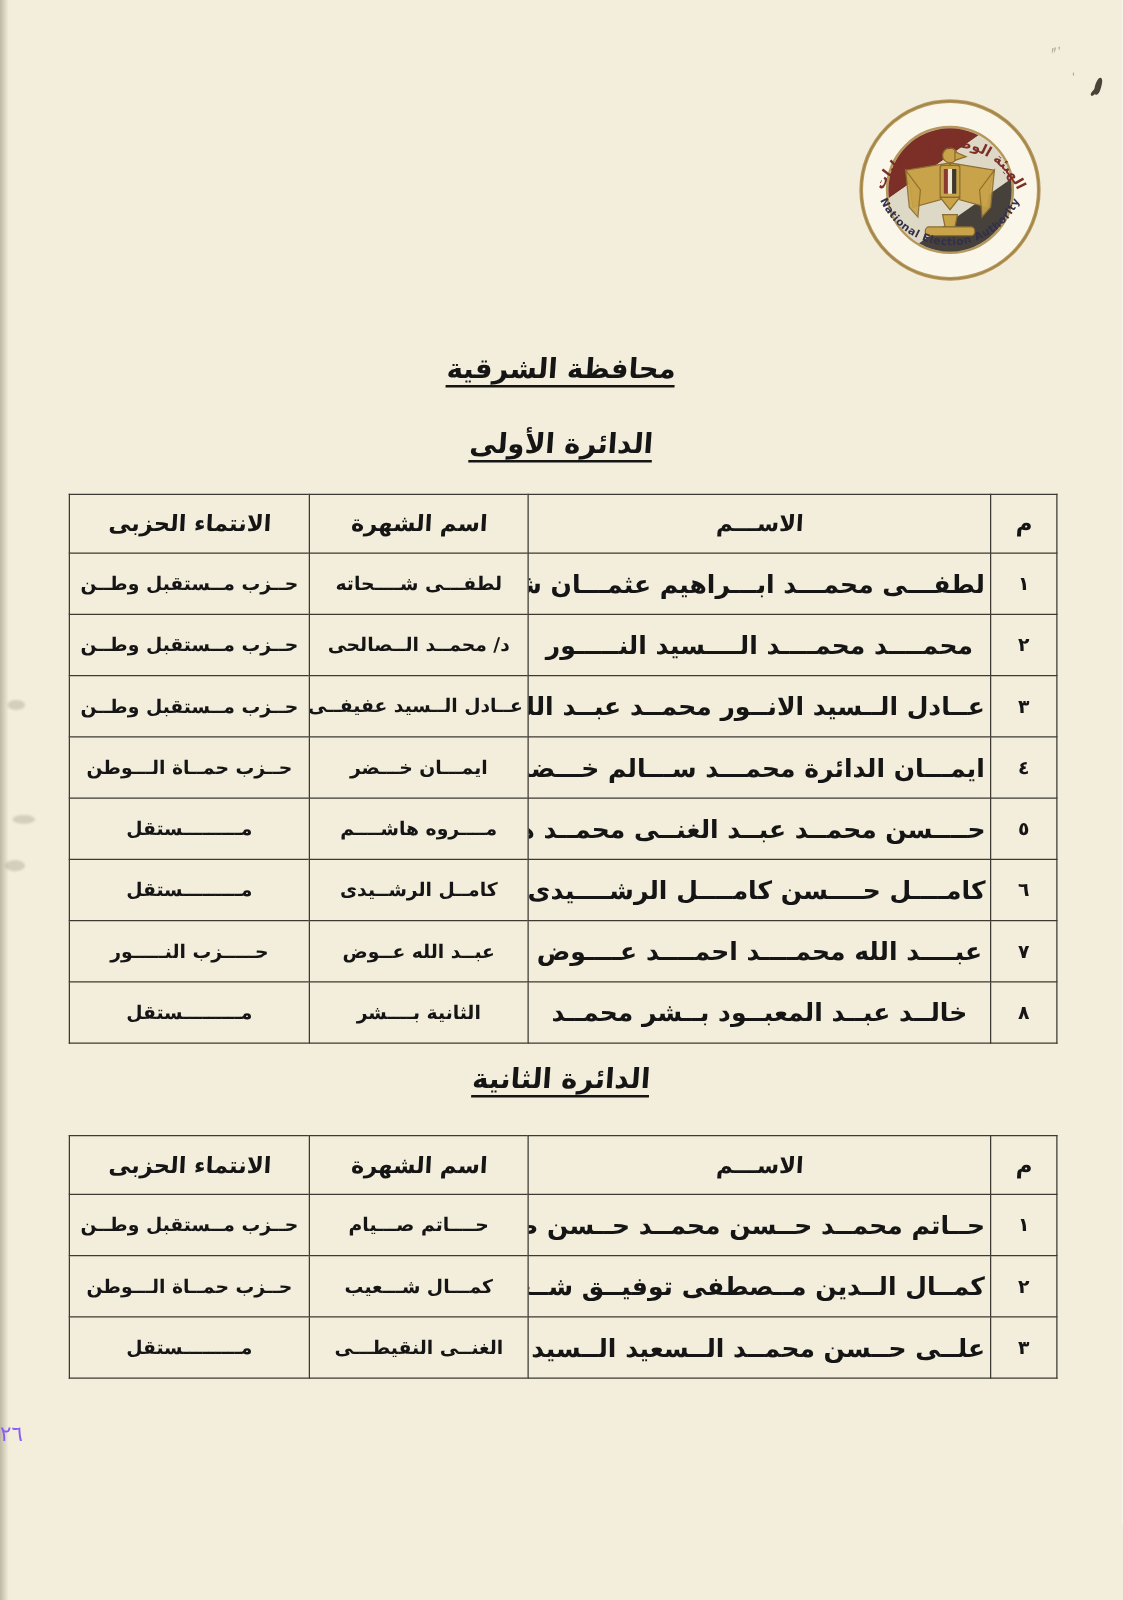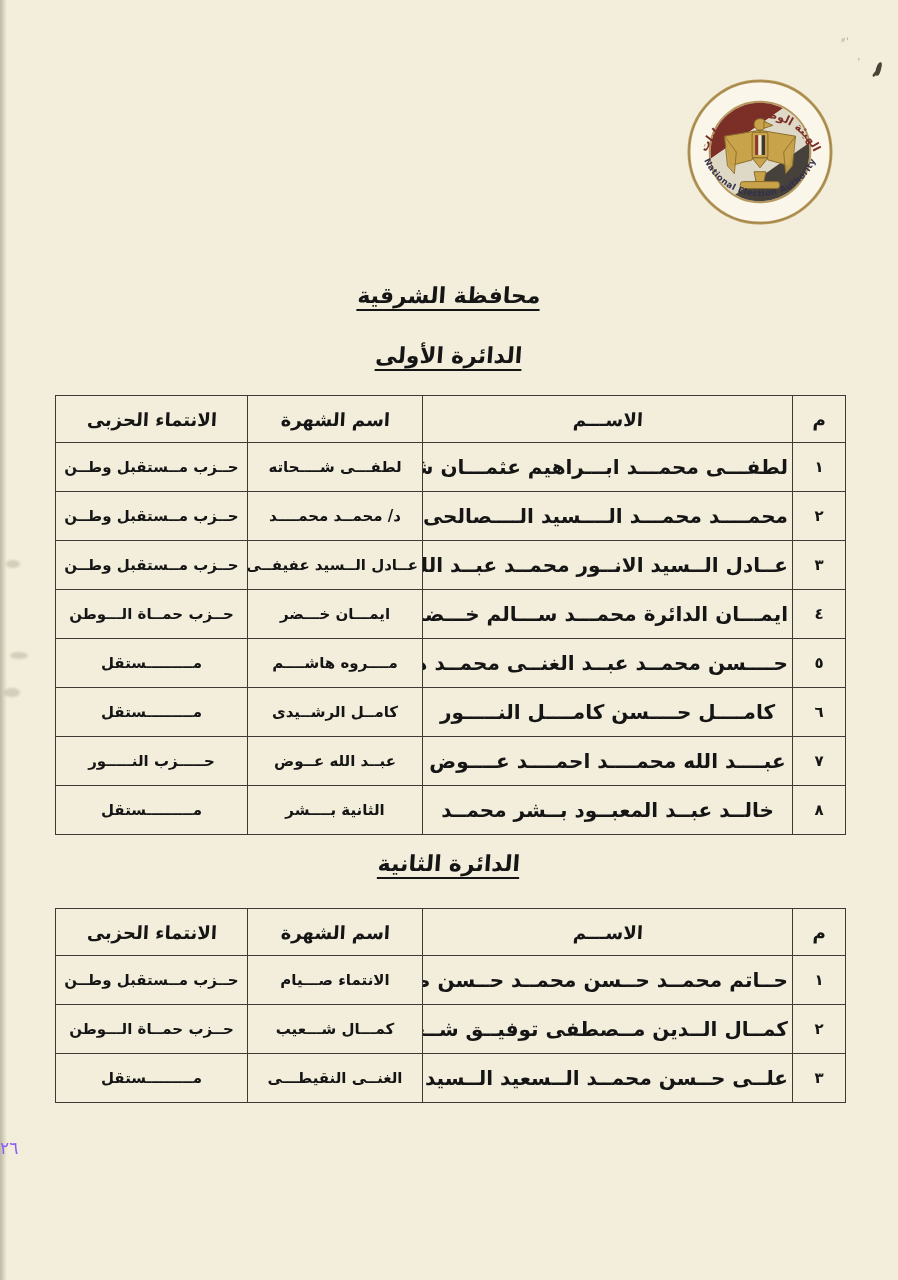--- a/index.html
+++ b/index.html
@@ -143,22 +143,22 @@
     </thead>
     <tbody>
         <tr>
           <td class="c-num">١</td>
           <td class="c-name">لطفـــى محمـــد ابـــراهيم عثمـــان شـــحاته</td>
           <td class="c-known">لطفـــى شــــحاته</td>
           <td class="c-party">حــزب مــستقبل وطــن</td>
         </tr>
         <tr>
           <td class="c-num">٢</td>
-          <td class="c-name">محمــــد محمـــد الــــسيد الــــصالحى</td>
-          <td class="c-known">د/ محمــد محمــــد</td>
+          <td class="c-name">محمــــد محمــــد الــــسيد النـــــور</td>
+          <td class="c-known">د/ محمــد الــصالحى</td>
           <td class="c-party">حــزب مــستقبل وطــن</td>
         </tr>
         <tr>
           <td class="c-num">٣</td>
           <td class="c-name">عــادل الــسيد الانــور محمــد عبــد الله عفيفــى</td>
           <td class="c-known">عــادل الــسيد عفيفــى</td>
           <td class="c-party">حــزب مــستقبل وطــن</td>
         </tr>
         <tr>
           <td class="c-num">٤</td>
@@ -167,21 +167,21 @@
           <td class="c-party">حــزب حمــاة الـــوطن</td>
         </tr>
         <tr>
           <td class="c-num">٥</td>
           <td class="c-name">حــــسن محمــد عبــد الغنــى محمــد هاشــم</td>
           <td class="c-known">مــــروه هاشــــم</td>
           <td class="c-party">مـــــــــستقل</td>
         </tr>
         <tr>
           <td class="c-num">٦</td>
-          <td class="c-name">كامــــل حــــسن كامــــل النـــــور</td>
+          <td class="c-name">كامــــل حــــسن كامــــل الرشــــيدى</td>
           <td class="c-known">كامــل الرشــيدى</td>
           <td class="c-party">مـــــــــستقل</td>
         </tr>
         <tr>
           <td class="c-num">٧</td>
           <td class="c-name">عبــــد الله محمــــد احمــــد عــــوض</td>
           <td class="c-known">عبــد الله عــوض</td>
           <td class="c-party">حـــــزب النـــــور</td>
         </tr>
         <tr>
@@ -206,21 +206,21 @@
         <th>م</th>
         <th>الاســـم</th>
         <th>اسم الشهرة</th>
         <th>الانتماء الحزبى</th>
       </tr>
     </thead>
     <tbody>
         <tr>
           <td class="c-num">١</td>
           <td class="c-name">حــاتم محمــد حــسن محمــد حــسن صــيام</td>
-          <td class="c-known">الانتماء صـــيام</td>
+          <td class="c-known">حــــاتم صـــيام</td>
           <td class="c-party">حــزب مــستقبل وطــن</td>
         </tr>
         <tr>
           <td class="c-num">٢</td>
           <td class="c-name">كمــال الــدين مــصطفى توفيــق شــعيب</td>
           <td class="c-known">كمـــال شـــعيب</td>
           <td class="c-party">حــزب حمــاة الـــوطن</td>
         </tr>
         <tr>
           <td class="c-num">٣</td>

